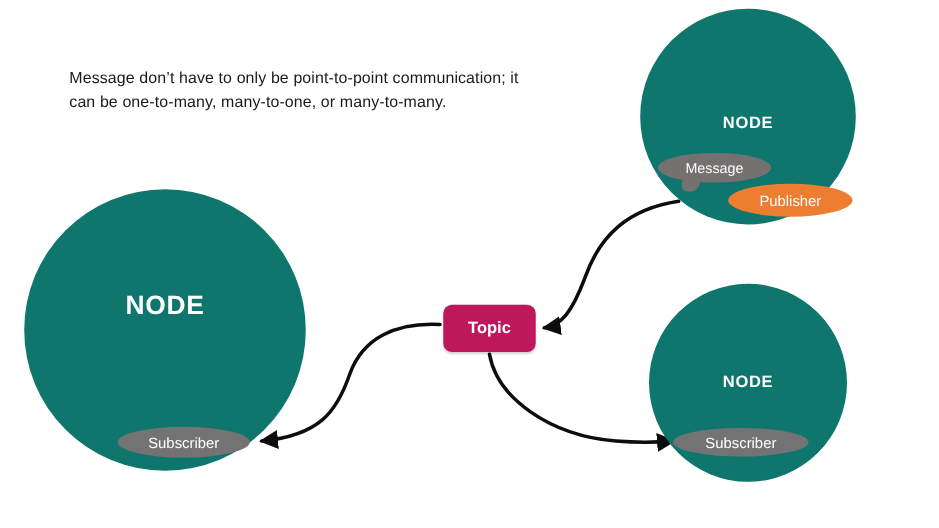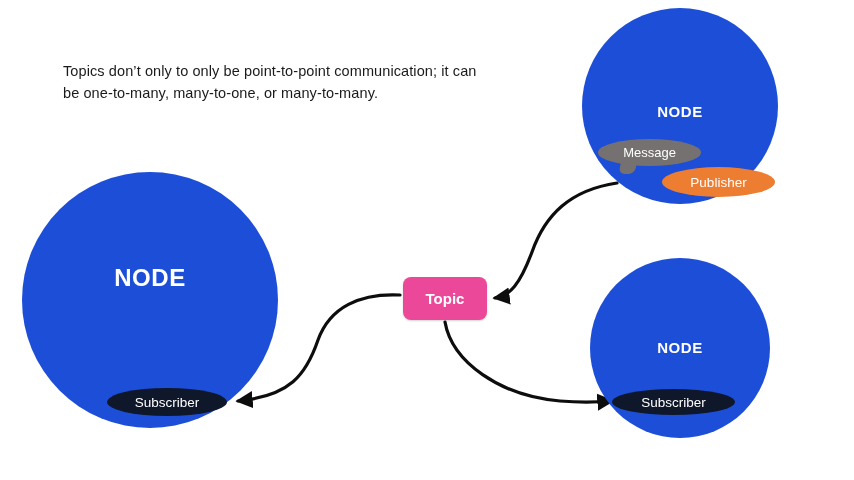--- a/index.html
+++ b/index.html
@@ -25,21 +25,21 @@
     font-size: 14.5px;
     line-height: 1.55;
     color: #1a1a1a;
     letter-spacing: 0.1px;
   }
 
   
   .node {
     position: absolute;
     border-radius: 50%;
-    background: #1d4ed8;
+    background: #0f766e;
   }
   .node-label {
     position: absolute;
     width: 100%;
     text-align: center;
     color: #ffffff;
     font-weight: bold;
     letter-spacing: 0.6px;
     user-select: none;
   }
@@ -54,21 +54,21 @@
   .pill {
     position: absolute;
     border-radius: 50%;
     display: flex;
     align-items: center;
     justify-content: center;
     color: #ffffff;
     font-weight: normal;
     user-select: none;
   }
-  .pill.subscriber { background: #0f172a; }
+  .pill.subscriber { background: #737373; }
   .pill.publisher  { background: #ED7D31; }
   .pill.message    { background: #767171; }
 
   #sub-left  { left: 107px; top: 388px; width: 120px; height: 28px; font-size: 13.5px; }
   #sub-right { left: 612px; top: 389px; width: 123px; height: 26px; font-size: 13.5px; }
 
   #msg-top   { left: 598px; top: 139px; width: 103px; height: 27px; font-size: 13px; }
   #msg-tail  {
     position: absolute;
     left: 620px; top: 160px;
@@ -77,21 +77,21 @@
     border-radius: 0 0 6px 6px;
     transform: skewX(-12deg);
   }
   #pub-top   { left: 662px; top: 167px; width: 113px; height: 30px; font-size: 13.5px; }
 
   
   #topic-box {
     position: absolute;
     left: 403px; top: 277px;
     width: 84px; height: 43px;
-    background: #ec4899;
+    background: #be185d;
     border-radius: 8px;
     display: flex;
     align-items: center;
     justify-content: center;
     color: #ffffff;
     font-weight: bold;
     font-size: 15px;
     box-shadow: 0 1px 2px rgba(0,0,0,0.18);
     user-select: none;
   }
@@ -108,21 +108,21 @@
     stroke: #0d0d0d;
     stroke-width: 3.2;
     stroke-linecap: round;
   }
 </style>
 </head>
 <body>
 
 <div id="canvas">
 
-  <div class="caption">Topics don’t only to only be point-to-point communication; it can be one-to-many, many-to-one, or many-to-many.</div>
+  <div class="caption">Message don’t have to only be point-to-point communication; it can be one-to-many, many-to-one, or many-to-many.</div>
 
   <svg id="connectors" viewBox="0 0 854 480" width="854" height="480">
     <defs>
       <marker id="arrowhead" markerWidth="6" markerHeight="6" refX="4.6" refY="3" orient="auto" markerUnits="strokeWidth">
         <path d="M0,0.3 L5.4,3 L0,5.7 z" fill="#0d0d0d"></path>
       </marker>
     </defs>
 
     <path class="conn" d="M 617,183 C 570,190 545,215 532,252 C 520,284 510,296 495,298" marker-end="url(#arrowhead)"></path>
 

